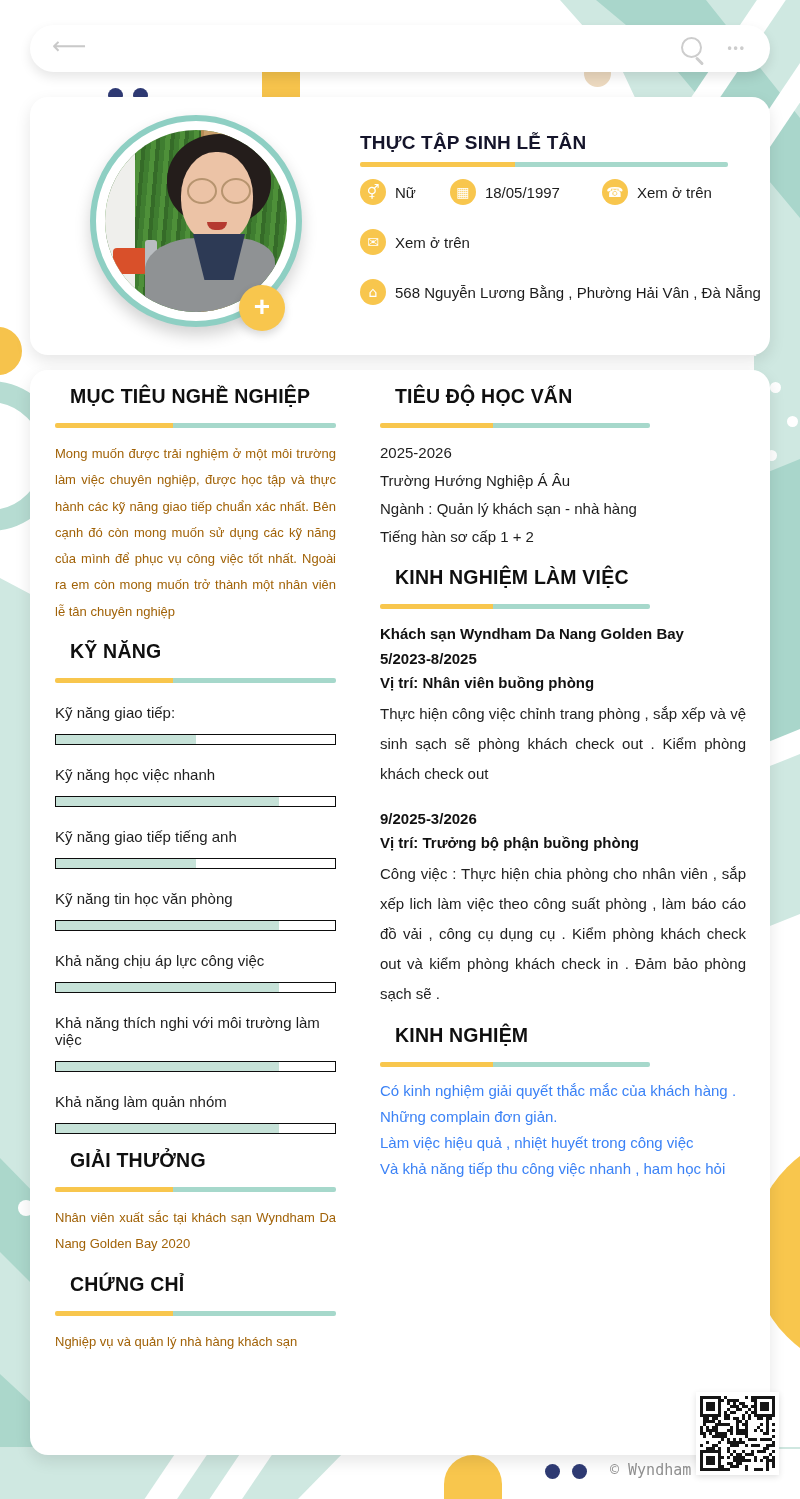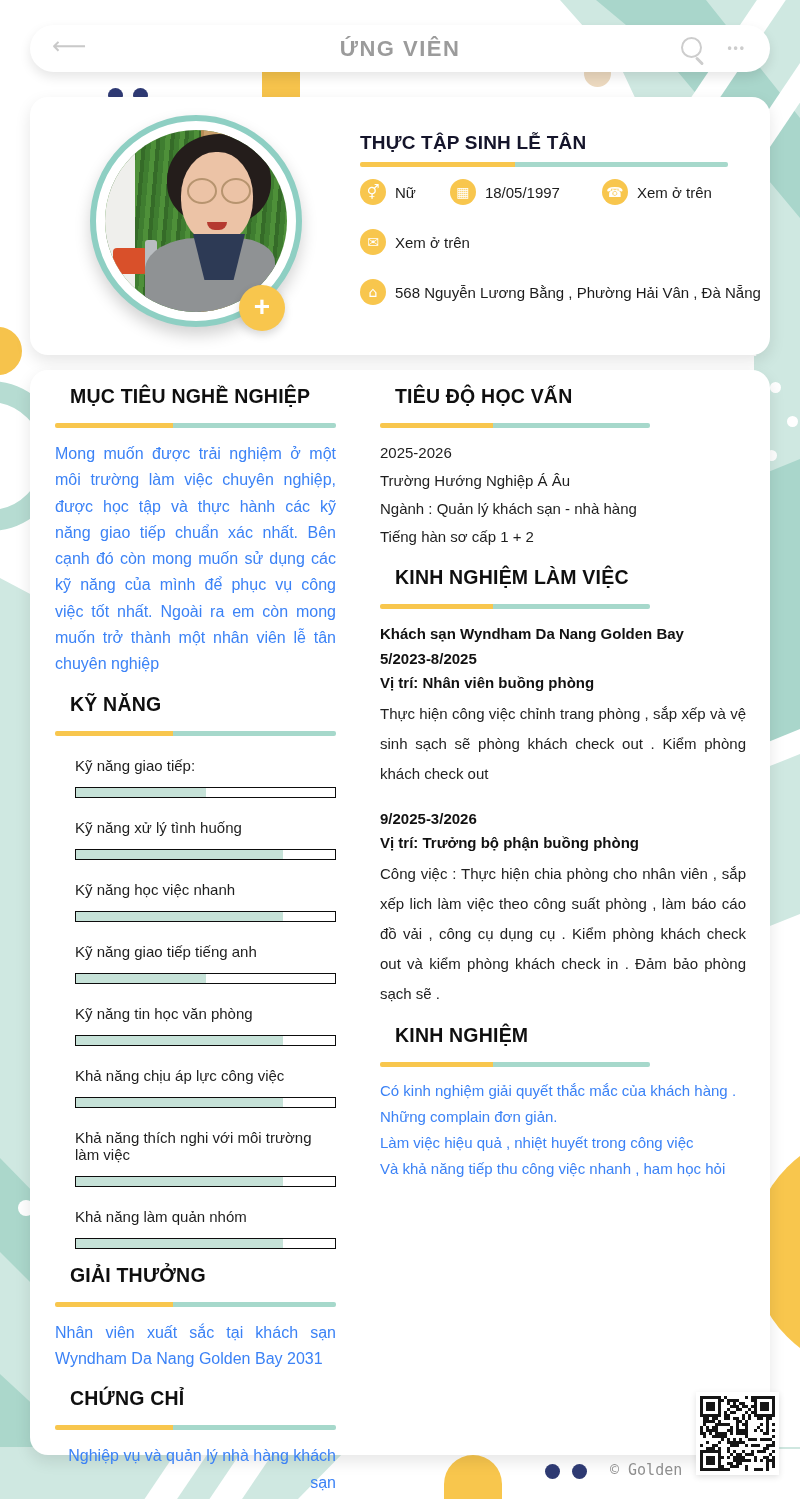--- a/index.html
+++ b/index.html
@@ -87,25 +87,25 @@
   .gap1{margin-left:34px;} .gap2{margin-left:42px;}
 
   
   .col{position:absolute;top:0;}
   .col-left{left:25px;width:281px;}
   .col-right{left:350px;width:366px;}
   h2.sec{margin:15px;font-size:19.5px;font-weight:800;color:#0f0f0f;letter-spacing:.2px;}
   .sec-line{margin-top:9px;}
   .w-full{width:100%;} .w-270{width:270px;}
   .mt-first{margin-top:19px;}
-  .body-txt{margin:13px 0 0 0;font-size:16px;color:#3b82f6;line-height:26.3px;text-align:justify;}
+  .body-txt{margin:13px 0 0 0;font-size:13px;color:#a16207;line-height:26.3px;text-align:justify;}
   .edu-line{margin:0;font-size:15px;color:#1e1e1e;line-height:28px;}
   .edu-wrap{margin-top:11px;}
   .sec-skills{margin-top:31px;}
-  .skill{margin-top:21px;margin-left:20px;}
+  .skill{margin-top:21px;}
   .skill-label{font-size:15px;color:#1e1e1e;}
   .skill-bar{margin-top:13px;height:9px;border:1.5px solid #0d0d0d;background:#fff;}
   .skill-fill{height:100%;background:#c6e2d8;}
   .sec-awards{margin-top:44px;} .sec-certs{margin-top:31px;}
   .sec-work{margin-top:80px;} .sec-exp{margin-top:36px;}
   .jobs-wrap{margin-top:13px;}
   .job + .job{margin-top:18px;}
   .job p{margin:0;}
   .job .b{font-size:15px;font-weight:bold;color:#111;line-height:24.5px;}
   .job .desc{font-size:15px;color:#222;line-height:30px;text-align:justify;margin-top:3px;}
@@ -150,21 +150,20 @@
   <div class="decor l-band2"></div>
   <div class="abs white-dot-l"></div>
   <div class="abs bottom-line"></div>
   <div class="decor bottom-band"></div>
   <div class="slash bsl bsl1"></div>
   <div class="slash bsl bsl2"></div>
   <div class="abs yellow-dome"></div>
 
   <div class="abs header-pill">
     <div class="abs back-btn">⟵</div>
-    <div class="abs hdr-title">ỨNG VIÊN</div>
     <div class="abs search-btn"></div>
     <div class="abs more-btn">•••</div>
   </div>
 
   <div class="card profile-card">
     <div class="avatar-ring">
       <div class="photo">
         <div class="curtain"></div>
         <div class="wood"></div>
         <div class="shelf1"></div>
@@ -219,26 +218,20 @@
       <div class="two-tone sec-line w-full"></div>
       <p class="body-txt">Mong muốn được trải nghiệm ở một môi trường làm việc chuyên nghiệp, được học tập và thực hành các kỹ năng giao tiếp chuẩn xác nhất. Bên cạnh đó còn mong muốn sử dụng các kỹ năng của mình để phục vụ công việc tốt nhất. Ngoài ra em còn mong muốn trở thành một nhân viên lễ tân chuyên nghiệp</p>
 
       <h2 class="sec sec-skills">KỸ NĂNG</h2>
       <div class="two-tone sec-line w-full"></div>
       <div id="skills-list">
           <div class="skill">
             <div class="skill-label">Kỹ năng giao tiếp:</div>
             <div class="skill-bar">
               <div class="skill-fill" style="width: 50%;"></div>
-            </div>
-          </div>
-          <div class="skill">
-            <div class="skill-label">Kỹ năng xử lý tình huống</div>
-            <div class="skill-bar">
-              <div class="skill-fill" style="width: 80%;"></div>
             </div>
           </div>
           <div class="skill">
             <div class="skill-label">Kỹ năng học việc nhanh</div>
             <div class="skill-bar">
               <div class="skill-fill" style="width: 80%;"></div>
             </div>
           </div>
           <div class="skill">
             <div class="skill-label">Kỹ năng giao tiếp tiếng anh</div>
@@ -267,25 +260,25 @@
           <div class="skill">
             <div class="skill-label">Khả năng làm quản nhóm</div>
             <div class="skill-bar">
               <div class="skill-fill" style="width: 80%;"></div>
             </div>
           </div>
         </div>
 
       <h2 class="sec sec-awards">GIẢI THƯỞNG</h2>
       <div class="two-tone sec-line w-full"></div>
-      <p class="body-txt">Nhân viên xuất sắc tại khách sạn Wyndham Da Nang Golden Bay 2031</p>
+      <p class="body-txt">Nhân viên xuất sắc tại khách sạn Wyndham Da Nang Golden Bay 2020</p>
 
       <h2 class="sec sec-certs">CHỨNG CHỈ</h2>
       <div class="two-tone sec-line w-full"></div>
-      <p class="body-txt" style="text-align:right;">Nghiệp vụ và quản lý nhà hàng khách sạn</p>
+      <p class="body-txt" style="text-align:left;">Nghiệp vụ và quản lý nhà hàng khách sạn</p>
     </div>
 
     <div class="col col-right">
       <h2 class="sec mt-first">TIÊU ĐỘ HỌC VẤN</h2>
       <div class="two-tone sec-line w-270"></div>
       <div id="edu-lines" class="edu-wrap">
           <p class="edu-line">2025-2026</p>
           <p class="edu-line">Trường Hướng Nghiệp Á Âu</p>
           <p class="edu-line">Ngành : Quản lý khách sạn - nhà hàng</p>
           <p class="edu-line">Tiếng hàn sơ cấp 1 + 2</p>
@@ -943,15 +936,15 @@
         <div class="qc on"></div>
         <div class="qc on"></div>
         <div class="qc"></div>
         <div class="qc on"></div>
         <div class="qc"></div>
         <div class="qc"></div>
       </div>
   </div>
   <div class="f-dot fd1"></div>
   <div class="f-dot fd2"></div>
-  <div class="copyright">© Golden</div>
+  <div class="copyright">© Wyndham</div>
 
 </div>
 
 </body></html>

